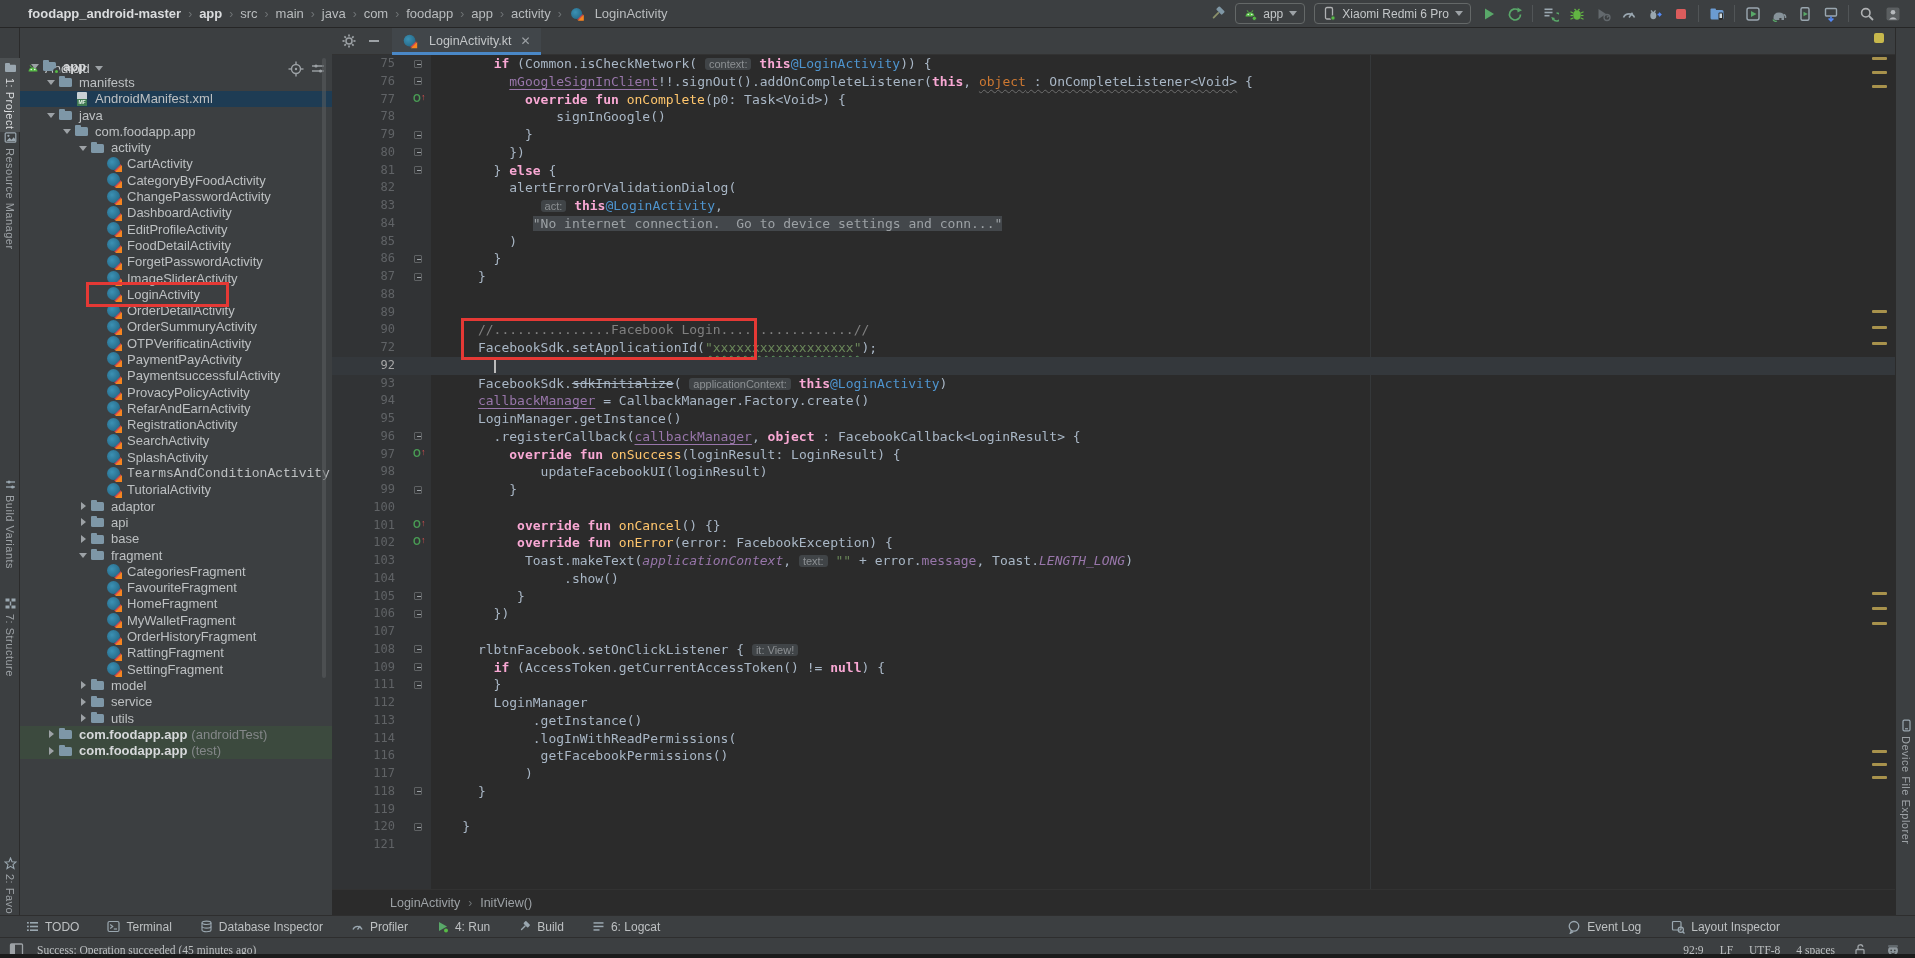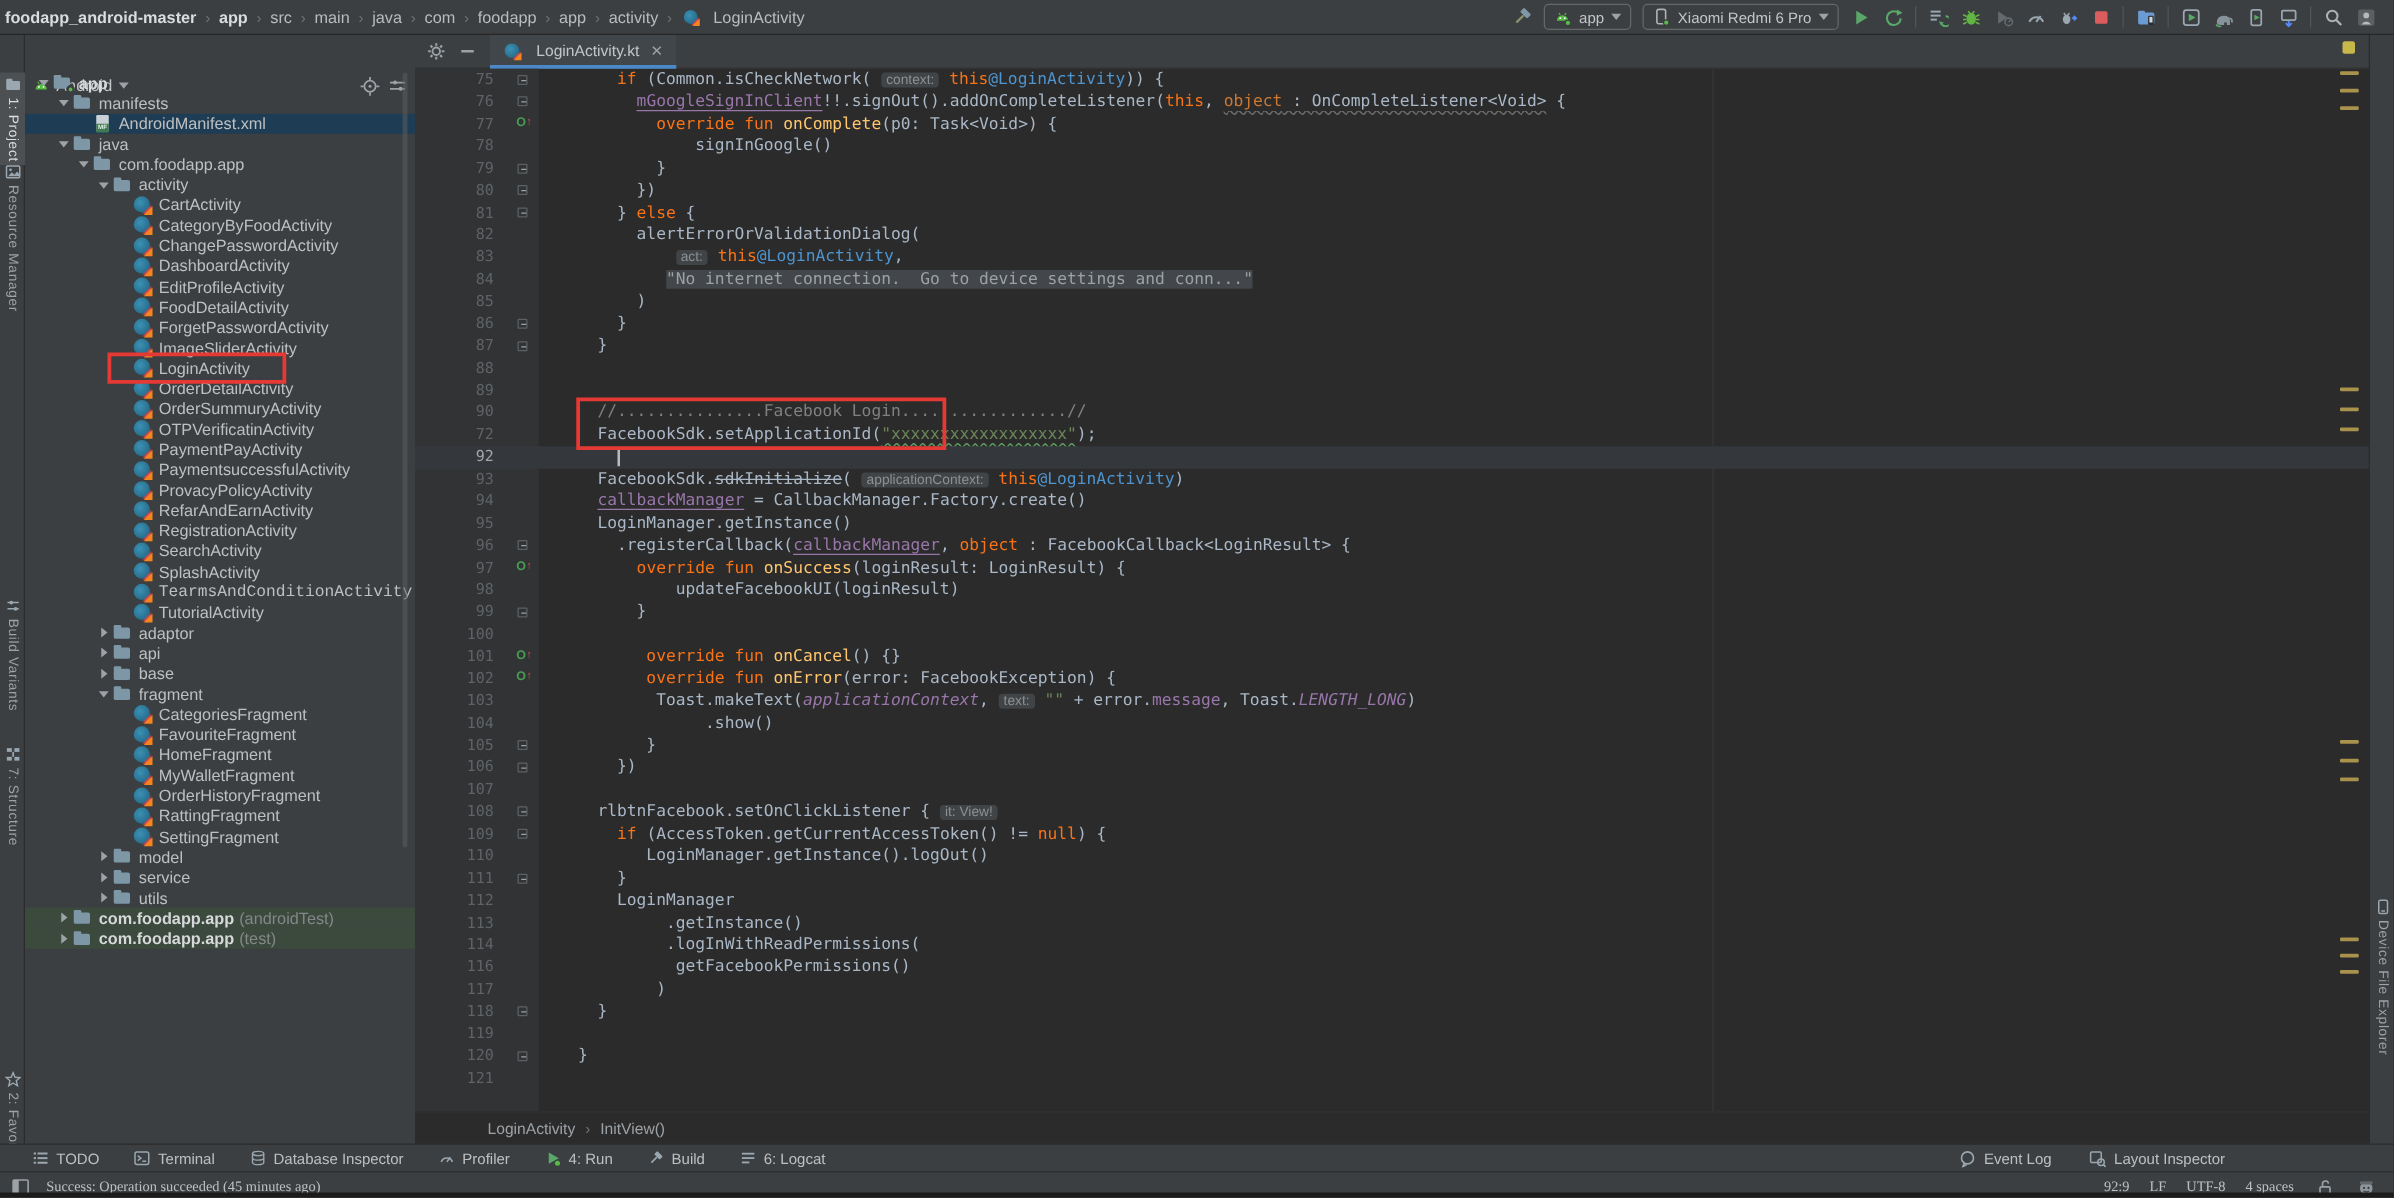--- a/index.html
+++ b/index.html
@@ -9,21 +9,21 @@
     font-family:"Liberation Sans","DejaVu Sans",sans-serif;
     color:#bbbbbb; font-size:12px;
     -webkit-font-smoothing:antialiased;
   }
   svg { display:block; }
 
   
   #topbar { position:absolute; left:0; top:0; width:1915px; height:28px;
     background:#3c3f41; border-bottom:1px solid #262626;
     display:flex; align-items:center; justify-content:space-between; }
-  #breadcrumbs { display:flex; align-items:center; gap:7px; padding-left:4px; font-size:13px; white-space:nowrap;justify-content:space-between; }
+  #breadcrumbs { display:flex; align-items:center; gap:7px; padding-left:28px; font-size:13px; white-space:nowrap;justify-content:space-between; }
   .crumb { color:#b9bcbe; cursor:default; }
   .crumb.bold { color:#dadcde; font-weight:bold; }
   .crumb-sep { color:#6f7375; font-size:12px; }
   #breadcrumb-file { display:flex; align-items:center; gap:5px; color:#b9bcbe; }
   #toolbar-right { display:flex; align-items:center; gap:9px; padding-right:14px; height:28px; }
   .tbicon { width:17px; height:17px; display:flex; align-items:center; justify-content:center; }
   .tb-divider { width:1px; height:17px; background:#515557; }
   .pill { height:21px; display:flex; align-items:center; gap:6px; padding:0 7px;
     border:1px solid #646868; border-radius:4px; background:#3c3f41; color:#c3c6c8; font-size:12px; }
   .caret-down { width:0; height:0; border:4px solid transparent; border-top:5px solid #9da2a6; margin-top:4px; }
@@ -79,21 +79,21 @@
   .cl pre { font-family:"DejaVu Sans Mono",monospace; font-size:13px; line-height:17.75px; white-space:pre; }
   .fold-mark { position:absolute; left:2px; top:4.5px; width:8px; height:8px; border:1px solid #5e6163; border-radius:1px; background:#313335; }
   .fold-mark::after { content:""; position:absolute; left:1.5px; top:3px; width:4px; height:1px; background:#9da2a6; }
   .ovr-icon { position:absolute; left:1px; top:2px; width:14px; height:13px; }
   .ovr-icon::before { content:"O"; position:absolute; left:0; top:0; font-size:10px; font-weight:bold; color:#499c54; }
   .ovr-icon::after { content:"\2191"; position:absolute; left:8px; top:-1px; font-size:9px; color:#d05050; }
   .caret-bar { position:absolute; left:162px; top:1px; width:1.5px; height:15.5px; background:#bbbbbb; }
 
   
   .tk-pln { color:#a9b7c6; }
-  .tk-kw  { color:#f97316; }
+  .tk-kw  { color:#f9a8d4;font-weight:bold; }
   .tk-kww { color:#cc7832; text-decoration:underline wavy #6e6e6e 1px; text-underline-offset:3px; }
   .tk-warn{ color:#a9b7c6; text-decoration:underline wavy #6e6e6e 1px; text-underline-offset:3px; }
   .tk-fn  { color:#ffc66d; }
   .tk-str { color:#6a8759; }
   .tk-strw{ color:#6a8759; text-decoration:underline wavy #5f9e63 1px; text-underline-offset:3px; }
   .tk-cmt { color:#808080; }
   .tk-fld { color:#9876aa; text-decoration:underline solid #9876aa 1px; text-underline-offset:3px; }
   .tk-prop{ color:#9876aa; }
   .tk-propi{ color:#9876aa; font-style:italic; }
   .tk-lbl { color:#4e94ce; }
@@ -865,25 +865,20 @@
         <pre><span class="tk-pln">      rlbtnFacebook.setOnClickListener { </span><span class="tk-hint">it: View!</span></pre>
       </div>
       <div class="cl">
         <span class="num">109</span>
         <span class="gicon">
           <span class="fold-mark"></span>
         </span>
         <pre><span class="tk-pln">        </span><span class="tk-kw">if</span><span class="tk-pln"> (AccessToken.getCurrentAccessToken() != </span><span class="tk-kw">null</span><span class="tk-pln">) {</span></pre>
       </div>
       <div class="cl">
-        <span class="num">110</span>
-        <span class="gicon"></span>
-        <pre><span class="tk-pln">           LoginManager.getInstance().logOut()</span></pre>
-      </div>
-      <div class="cl">
         <span class="num">111</span>
         <span class="gicon">
           <span class="fold-mark"></span>
         </span>
         <pre><span class="tk-pln">        }</span></pre>
       </div>
       <div class="cl">
         <span class="num">112</span>
         <span class="gicon"></span>
         <pre><span class="tk-pln">        LoginManager</span></pre>

